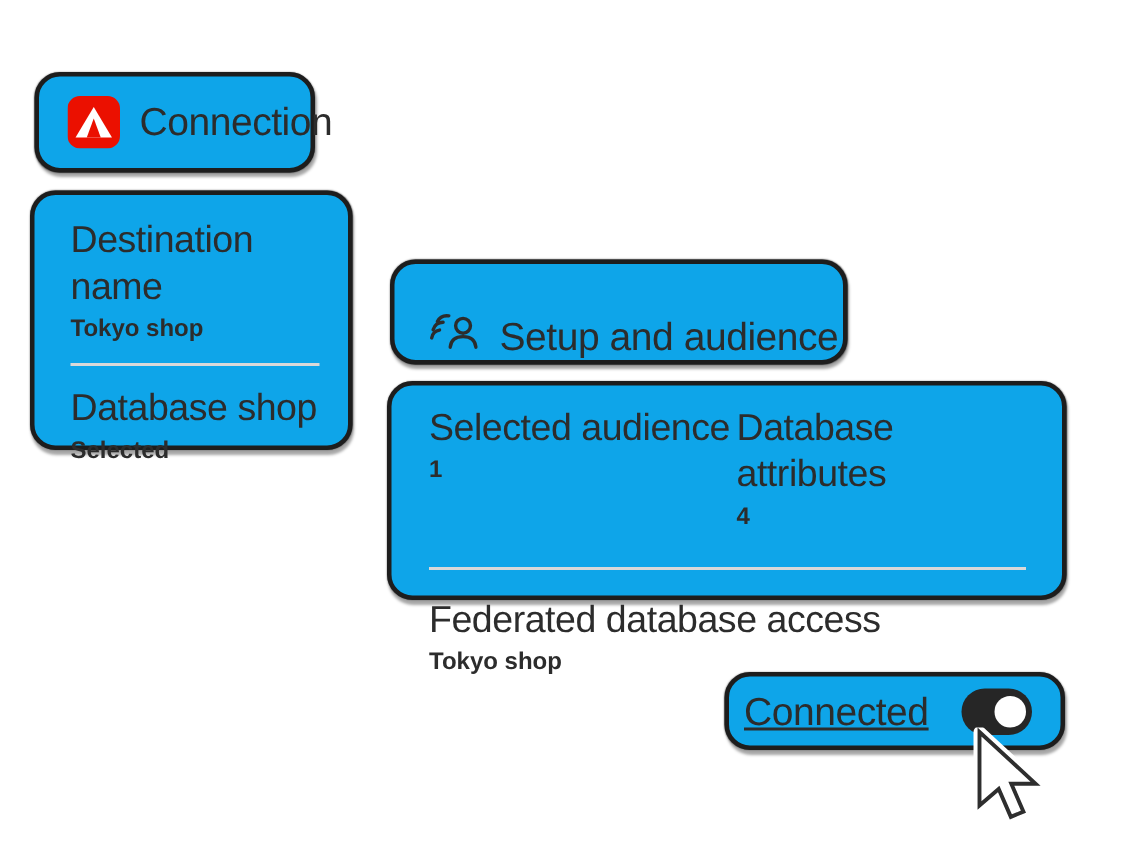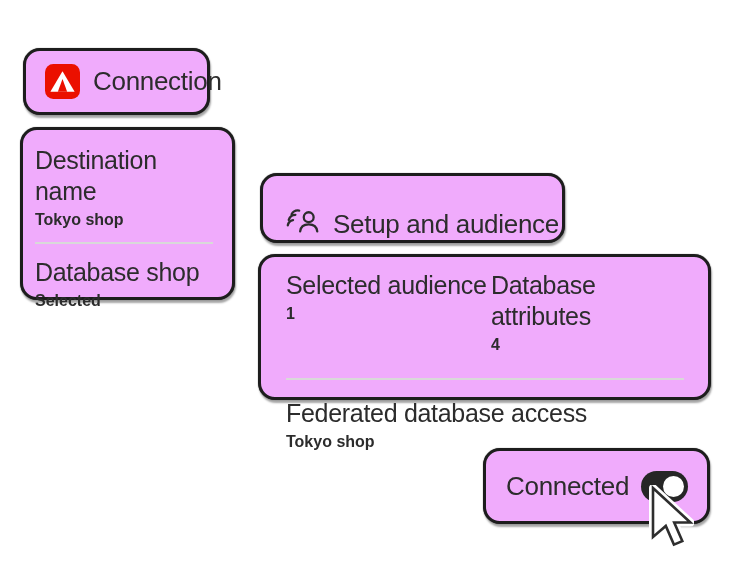--- a/index.html
+++ b/index.html
@@ -8,21 +8,21 @@
     background: #ffffff;
     font-family: "Liberation Sans", sans-serif;
     color: #2c2c2c;
     overflow: hidden;
     position: relative;
   }
   .stage { position: absolute; inset: 0; }
 
   .card {
     position: absolute;
-    background: #f0abfc;
+    background: #0ea5e9;
     border: 3px solid #1d1d1d;
     border-radius: 17px;
     box-shadow: 1px 3px 2px rgba(0,0,0,0.35), 0 0 1px rgba(0,0,0,0.6);
     box-sizing: border-box;
   }
 
   
   .card-connection {
     left: 23px; top: 48px; width: 187px; height: 67px;
     display: flex; align-items: center;
@@ -30,21 +30,21 @@
   }
   .adobe-logo { width: 35px; height: 35px; flex: 0 0 auto; display: block; }
   .card-title {
     font-size: 26px; font-weight: 400; letter-spacing: -0.3px;
     white-space: nowrap; color: #2c2c2c;
   }
 
   
   .card-destination {
     left: 20px; top: 127px; width: 215px; height: 173px;
-    padding: 15px 19px 12px 12px;
+    padding: 15px 19px 12px 24px;
   }
   .field-label { font-size: 25px; font-weight: 400; letter-spacing: -0.3px; line-height: 31px; }
   .field-value { font-size: 16px; font-weight: 700; line-height: 22px; margin-top: 2px; }
   .divider {
     height: 0; border: 0; border-top: 2px solid #d9d9d9;
     margin: 11px 0 13px 0;
   }
 
   
   .card-setup {
@@ -59,23 +59,24 @@
     left: 258px; top: 254px; width: 453px; height: 146px;
     padding: 13px 24px 12px 25px;
   }
   .stats-row { display: flex; }
   .stat-col-0 { width: 205px; flex: 0 0 auto; }
   .stat-col-1 { flex: 1; }
   .card-summary .divider { margin: 22px 0 18px 0; }
 
   
   .card-connected {
-    left: 483px; top: 448px; width: 227px; height: 76px;
+    left: 483px; top: 448px; width: 227px; height: 52px;
     display: flex; align-items: center; justify-content: space-between;
-    padding: 0 19px 0 20px;
+    padding: 0 19px 0 10px;
+    text-decoration: underline;
   }
   .toggle {
     position: relative;
     width: 47px; height: 31px; border-radius: 16px;
     background: #262626; flex: 0 0 auto;
     cursor: pointer;
   }
   .toggle-knob {
     position: absolute; top: 5px; right: 4px;
     width: 21px; height: 21px; border-radius: 50%;

